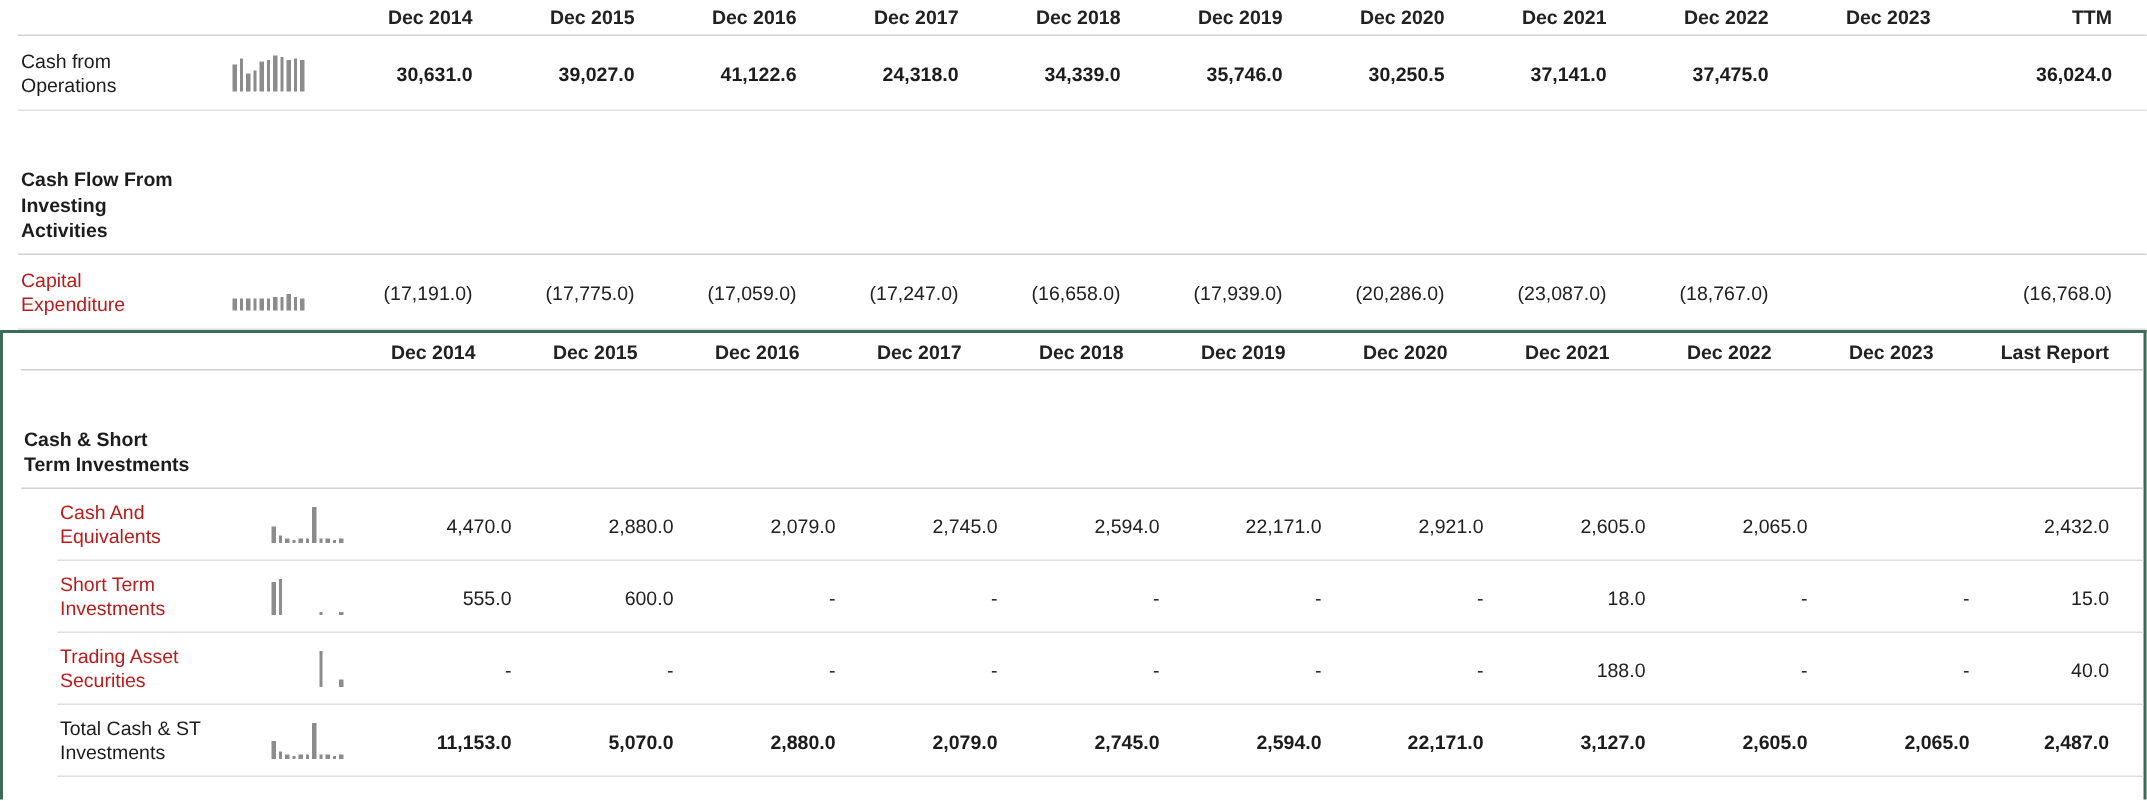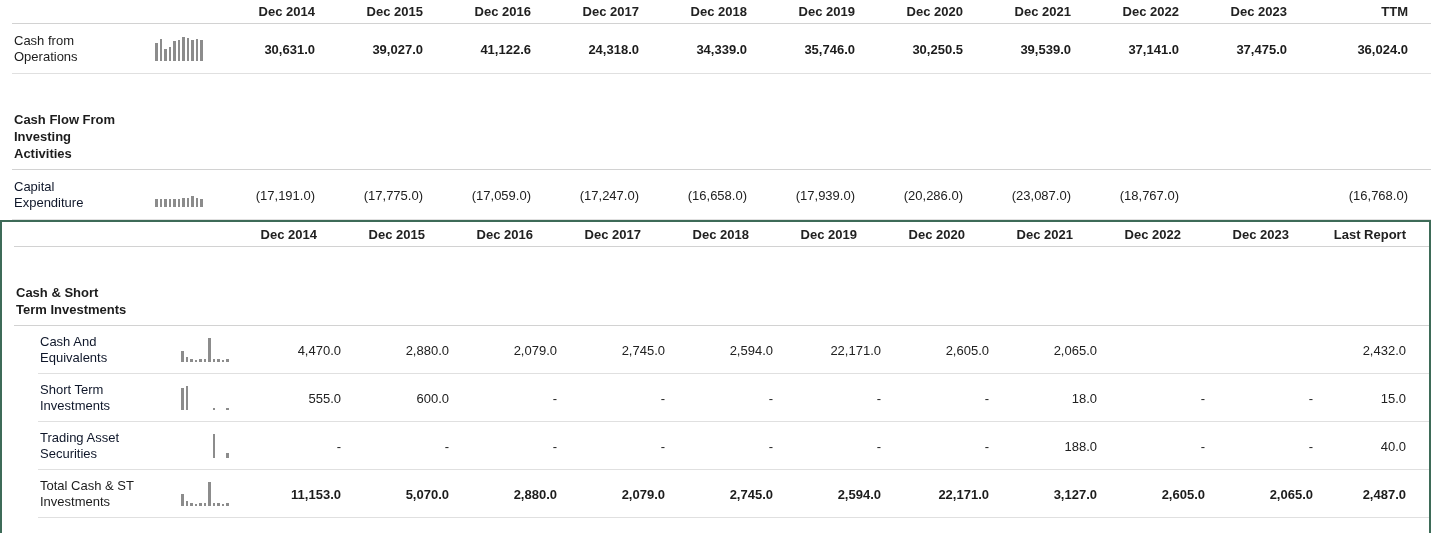--- a/index.html
+++ b/index.html
@@ -15,21 +15,21 @@
   .row{display:flex;align-items:stretch;}
   .hline{position:relative;}
   .hline::after{content:"";position:absolute;left:12px;right:0;bottom:0;height:1px;background:#e0e0e0;}
   .hline-dark::after{background:#d2d2d2;}
 
   .header-row{height:24px;align-items:flex-end;padding-bottom:5px;box-sizing:border-box;}
   .table-bottom .header-row{height:25px;}
   .col-head{font-size:11px;font-weight:700;color:#404040;}
 
   .col-label{width:130px;box-sizing:border-box;padding:0 8px 0 14px;display:flex;align-items:center;
-    font-size:13px;line-height:16px;color:#0f172a;}
+    font-size:13px;line-height:16px;color:#b91c1c;}
   .col-spark{width:80px;box-sizing:border-box;padding-left:25px;display:flex;align-items:center;}
   .spark{display:flex;align-items:flex-end;height:24px;}
   .slot{width:4.5px;height:24px;display:flex;align-items:flex-end;justify-content:flex-start;}
   .bar{width:2.5px;background:#8c8c8c;display:block;}
 
   .col-data{width:108px;box-sizing:border-box;display:flex;align-items:center;justify-content:flex-end;
     padding-right:3px;font-size:13px;color:#212121;}
   .col-data.last{width:auto;flex:1;padding-right:23px;}
 
   .data-row{height:50px;}
@@ -100,21 +100,20 @@
             </span>
           </div>
         </div>
         <div class="col-data">30,631.0</div>
         <div class="col-data">39,027.0</div>
         <div class="col-data">41,122.6</div>
         <div class="col-data">24,318.0</div>
         <div class="col-data">34,339.0</div>
         <div class="col-data">35,746.0</div>
         <div class="col-data">30,250.5</div>
-        <div class="col-data">39,539.0</div>
         <div class="col-data">37,141.0</div>
         <div class="col-data">37,475.0</div>
         <div class="col-data last">36,024.0</div>
       </div>
       <div class="row section-block hline hline-dark">
         <div class="section-label">Cash Flow From Investing Activities</div>
       </div>
       <div class="row data-row hline">
         <div class="col-label">Capital Expenditure</div>
         <div class="col-spark">
@@ -223,20 +222,21 @@
               <span class="bar" style="height: 3px; background: rgb(140, 140, 140);"></span>
             </span>
           </div>
         </div>
         <div class="col-data">4,470.0</div>
         <div class="col-data">2,880.0</div>
         <div class="col-data">2,079.0</div>
         <div class="col-data">2,745.0</div>
         <div class="col-data">2,594.0</div>
         <div class="col-data">22,171.0</div>
+        <div class="col-data">2,921.0</div>
         <div class="col-data">2,605.0</div>
         <div class="col-data">2,065.0</div>
         <div class="col-data last">2,432.0</div>
       </div>
       <div class="row data-row hline">
         <div class="col-label">Short Term Investments</div>
         <div class="col-spark">
           <div class="spark">
             <span class="slot">
               <span class="bar" style="height: 22px; background: rgb(140, 140, 140);"></span>

